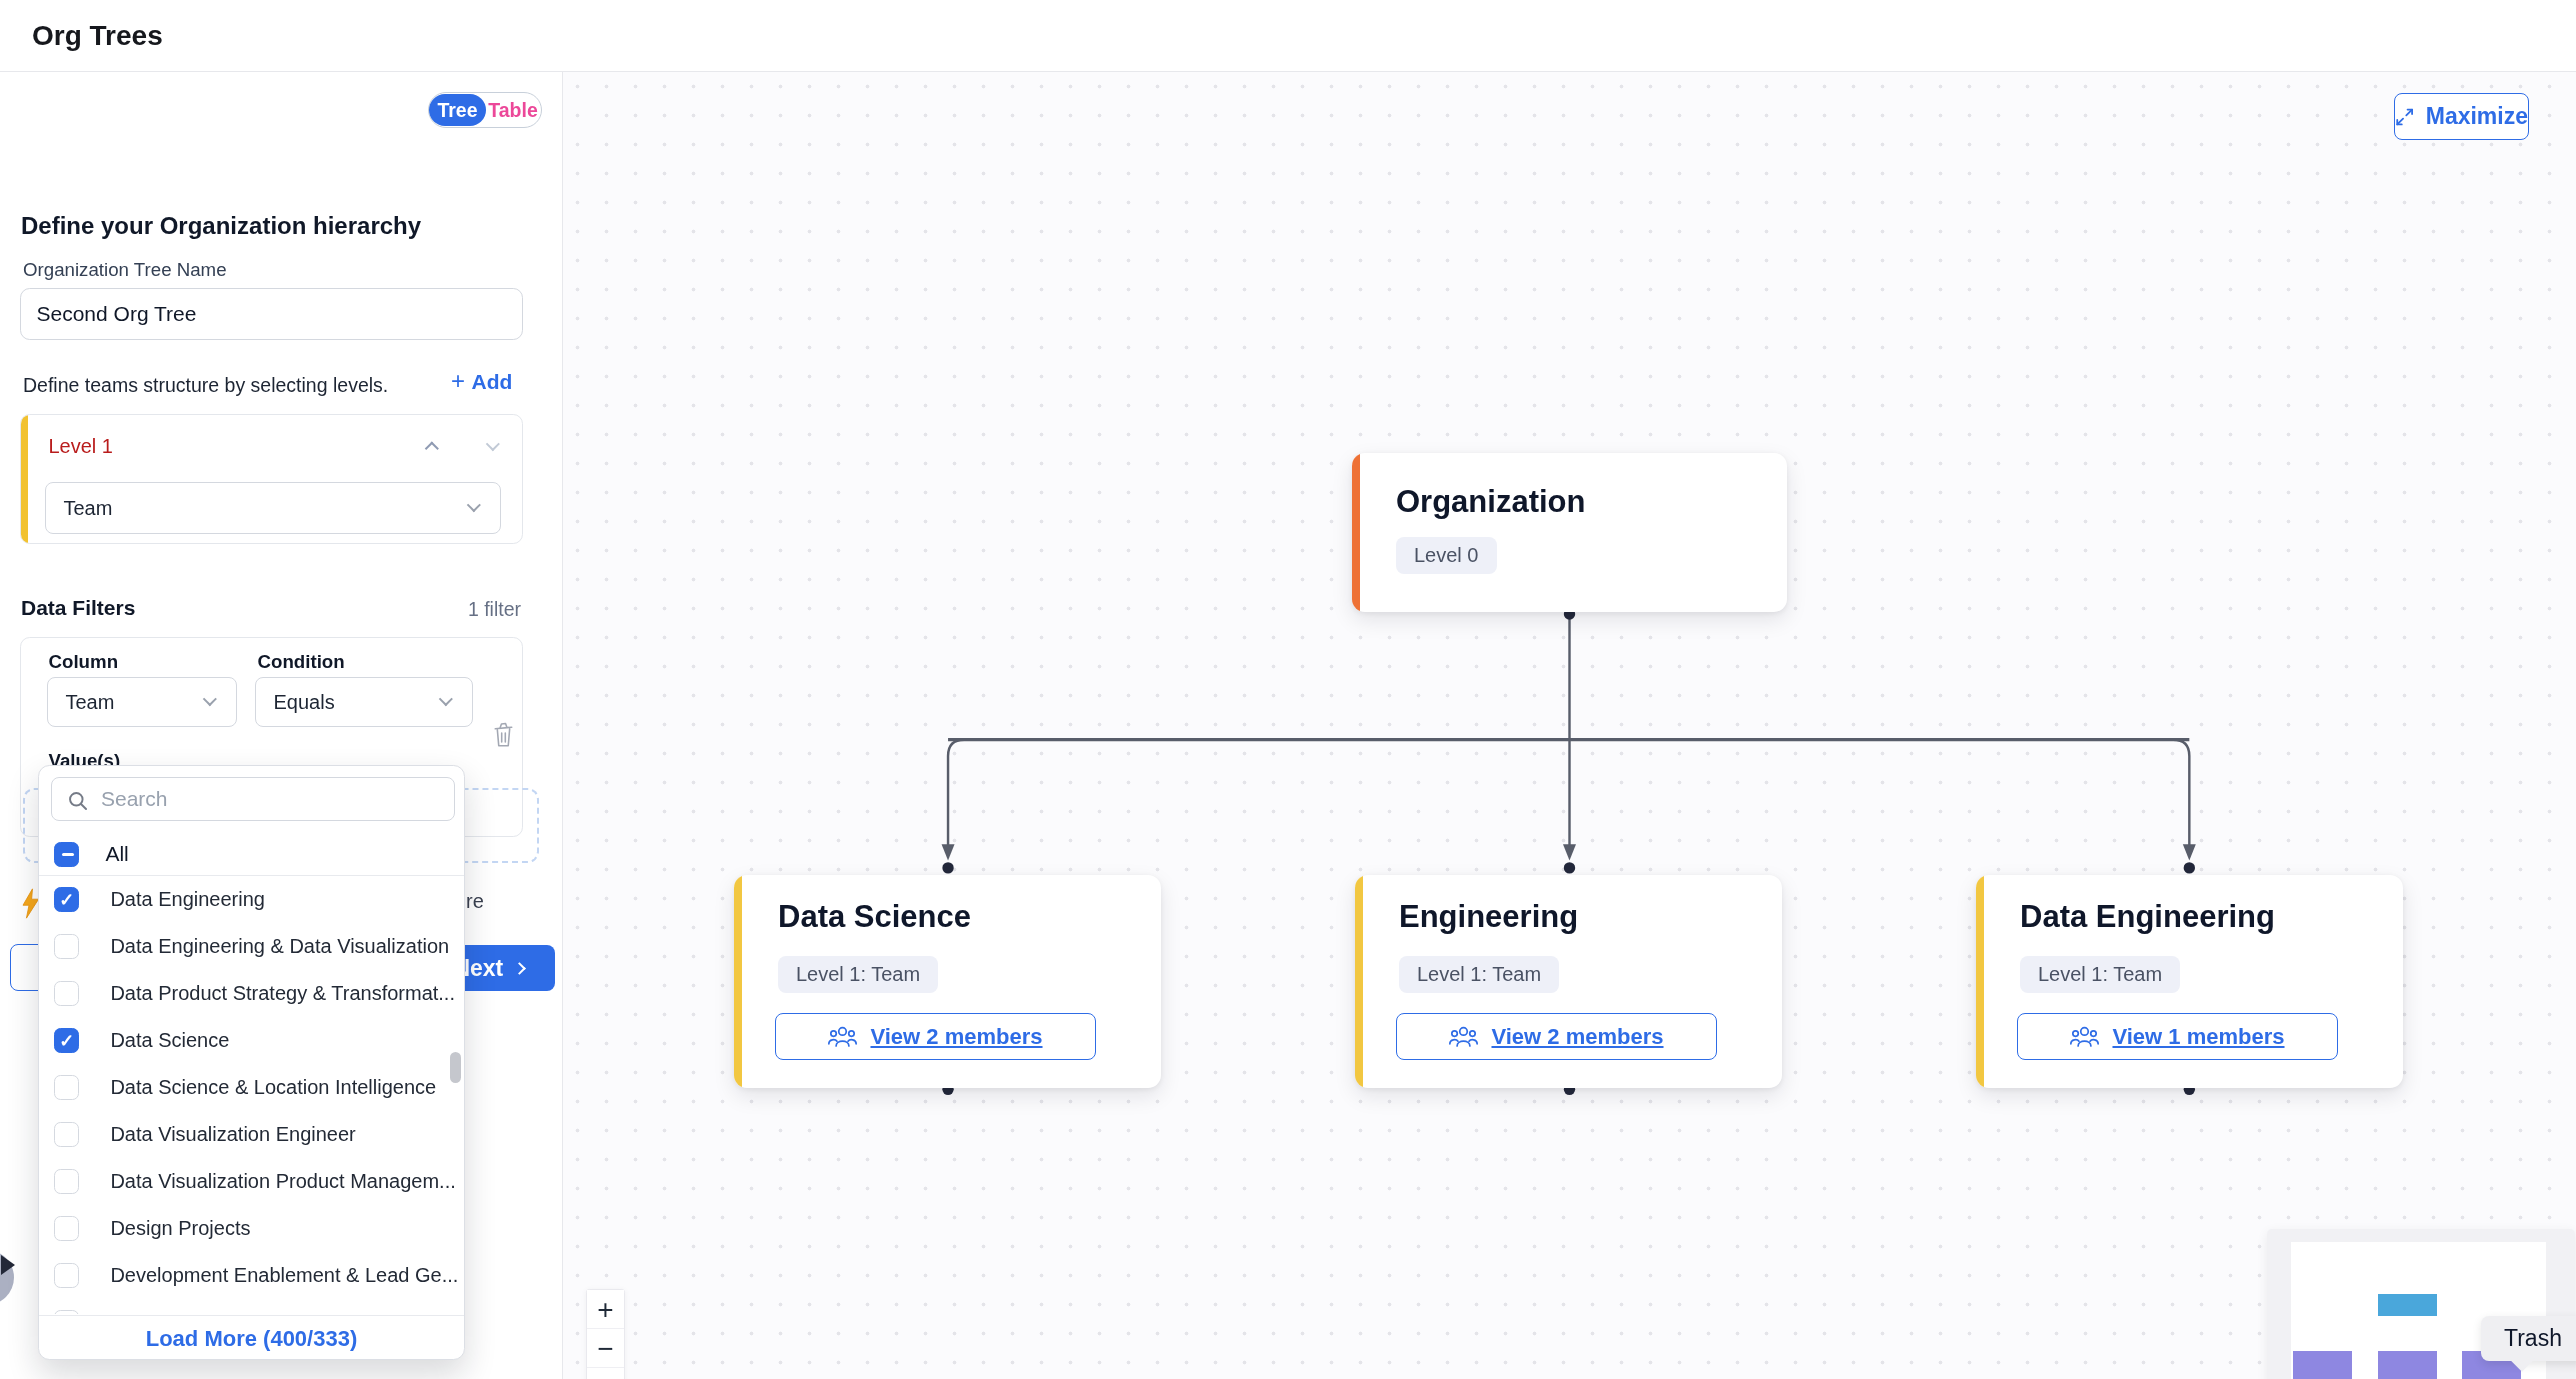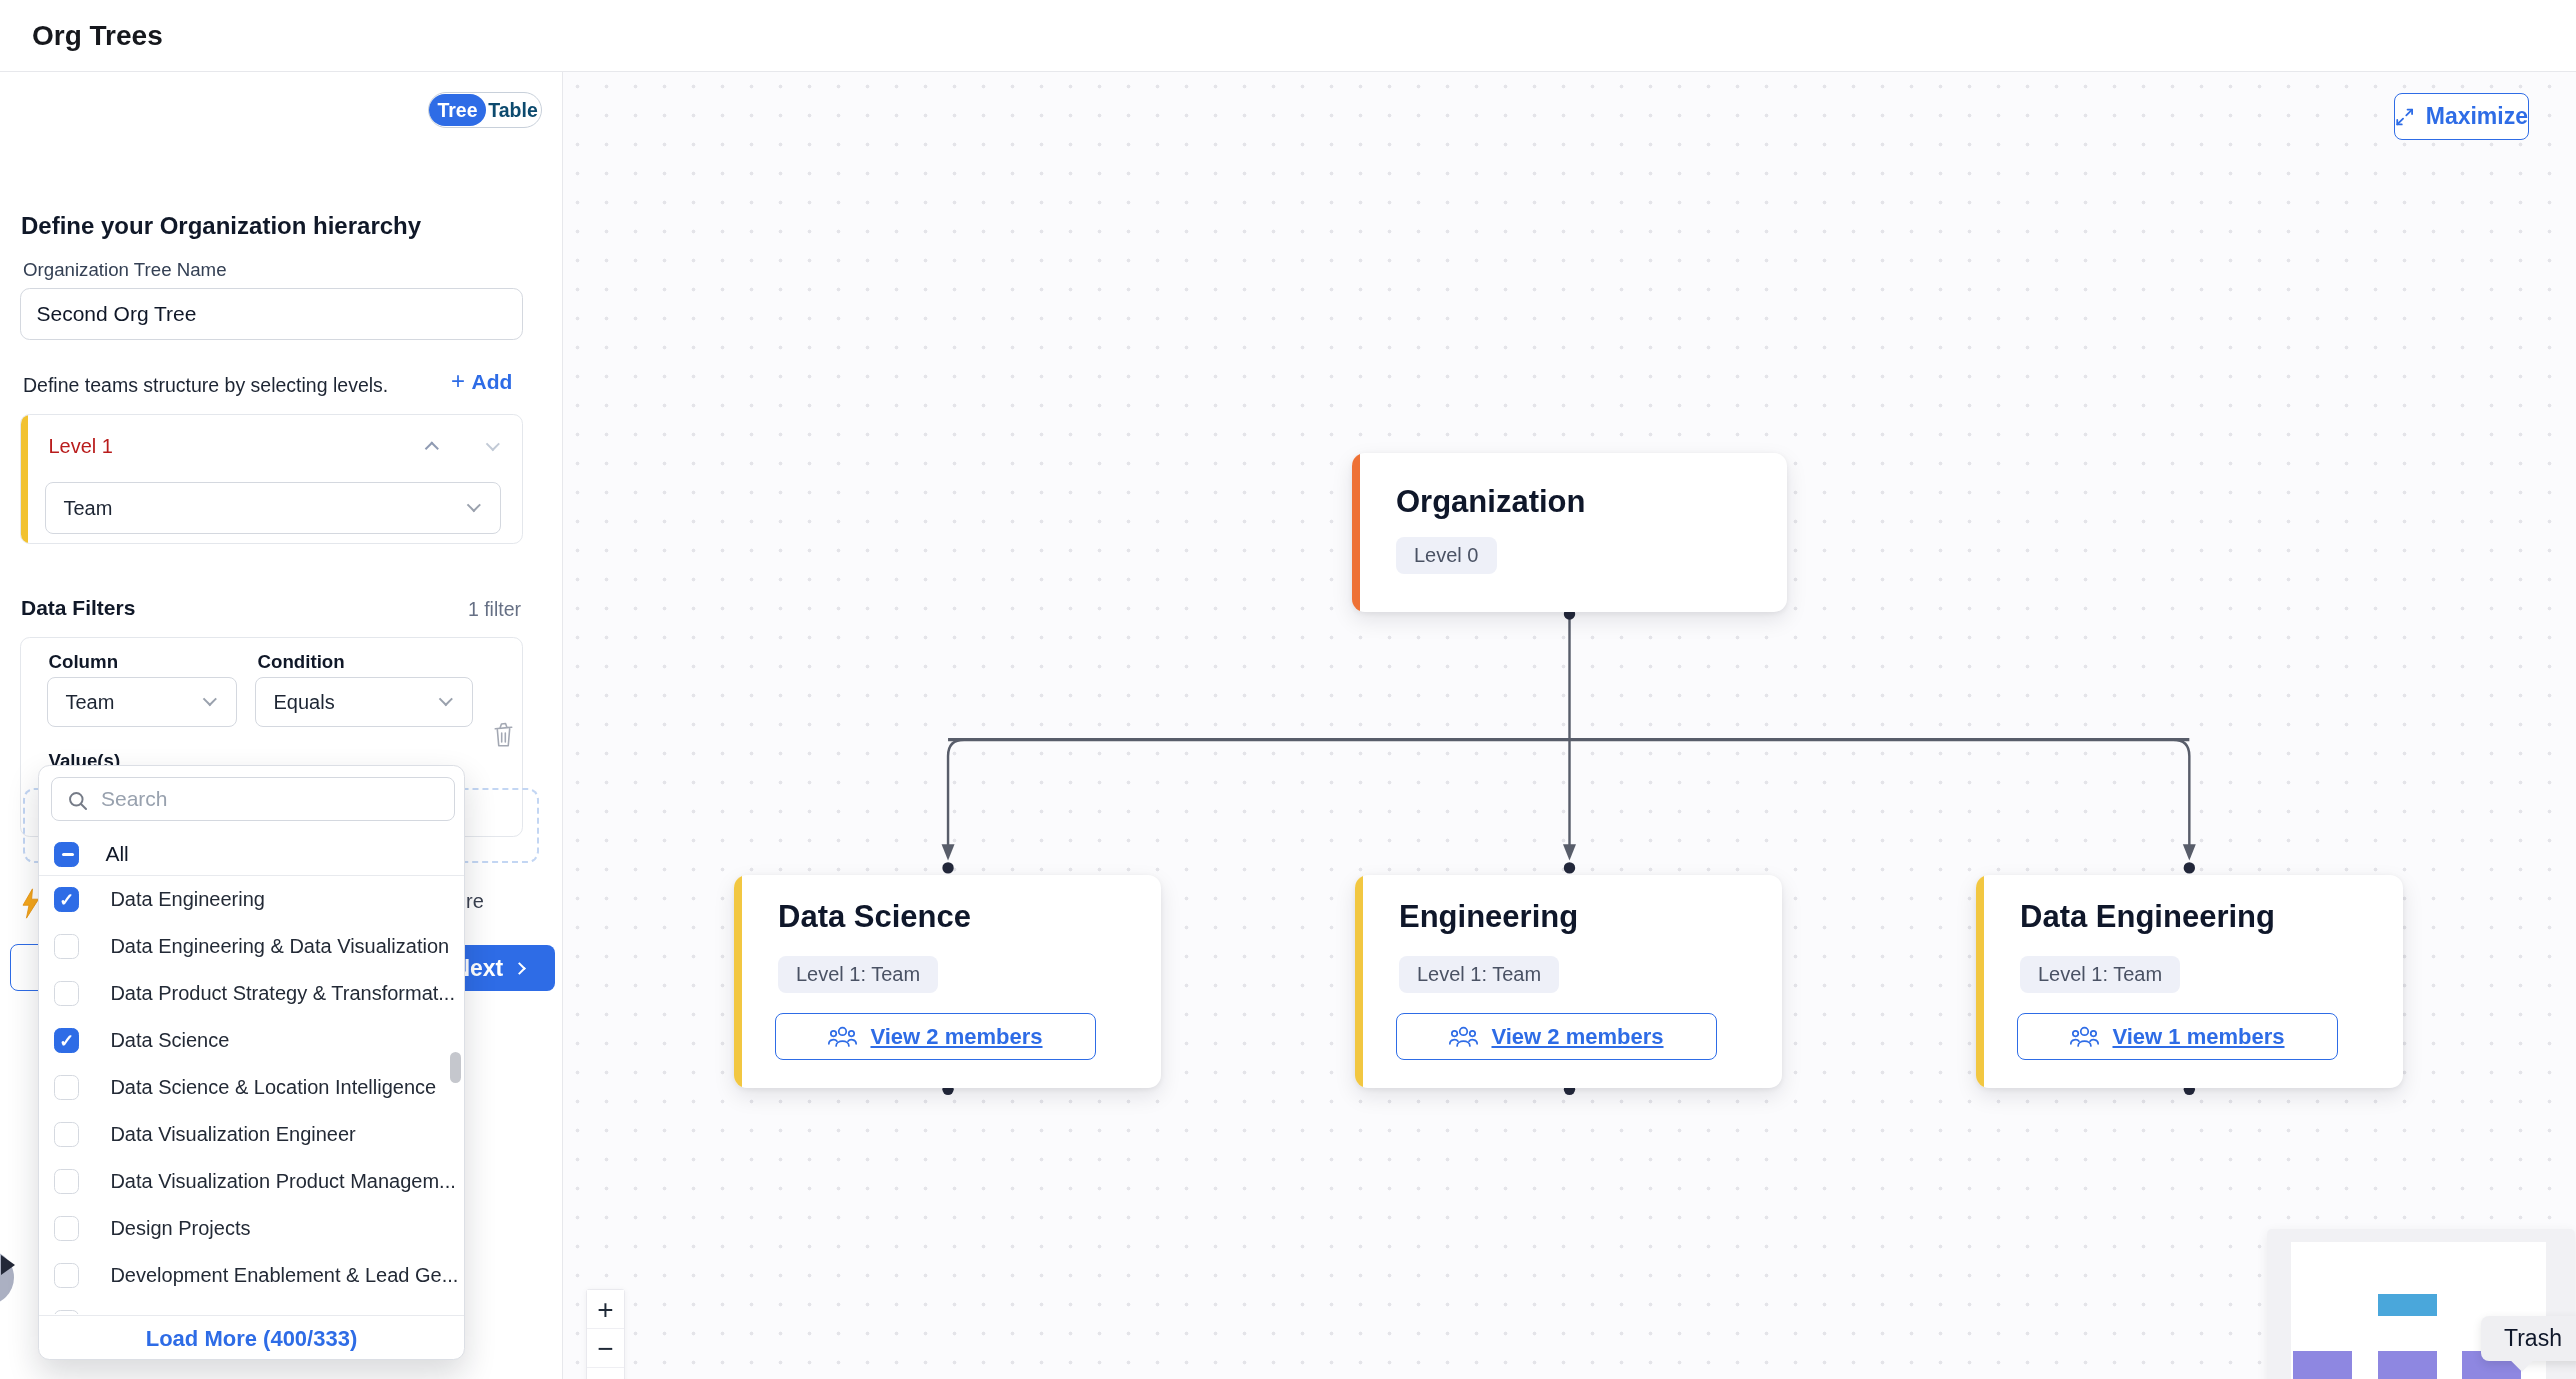--- a/index.html
+++ b/index.html
@@ -14,21 +14,21 @@
 
   
   .header{position:absolute;left:0;top:0;width:2576px;height:72px;background:#fff;border-bottom:0.8px solid #e7e8ec;z-index:3;}
   .header .title{position:absolute;left:32px;top:0;line-height:72px;font-size:28px;font-weight:700;color:#16181d;text-align:center;}
 
   
   .panel{position:absolute;left:0;top:72px;width:563px;height:1307px;background:#fff;border-right:0.8px solid #e7e8ec;z-index:2;}
   .toggle{position:absolute;left:428px;top:19.5px;width:114px;height:36px;border:1.6px solid #c8d0da;border-radius:19.5px;background:#fff;display:flex;align-items:center;}
   .toggle .seg{font-size:19.5px;font-weight:700;height:32px;line-height:32px;text-align:center;}
   .toggle .seg.on{background:var(--accent);color:#fff;border-radius:18px;width:57px;}
-  .toggle .seg.off{color:#0c4a6e;width:54px;}
+  .toggle .seg.off{color:#ec4899;width:54px;}
   .h-define{position:absolute;left:21px;top:140px;font-size:24px;font-weight:700;color:var(--ink);}
   .lbl{font-size:18.7px;color:#344054;}
   .lbl-treename{position:absolute;left:23px;top:187px;}
   .input-box{position:absolute;left:19.5px;top:216px;width:503px;height:52px;border:1.2px solid var(--inputborder);border-radius:9.7px;background:#fff;}
   .input-box input{width:100%;height:100%;border:none;outline:none;background:transparent;font-family:"Liberation Sans",sans-serif;font-size:21px;color:var(--ink);padding:0 16px;border-radius:9.7px;}
   .caption{position:absolute;left:23px;top:302px;font-size:19.5px;color:#1d2533;}
   .add-btn{position:absolute;left:451px;top:295px;font-size:21px;font-weight:700;color:var(--accent);cursor:pointer;}
   .add-btn .plus{font-size:24px;font-weight:400;margin-right:6.5px;}
 
   .level-card{position:absolute;left:19.5px;top:342px;width:503px;height:130px;border:1.2px solid var(--border);border-radius:9.7px;background:#fff;overflow:hidden;}

